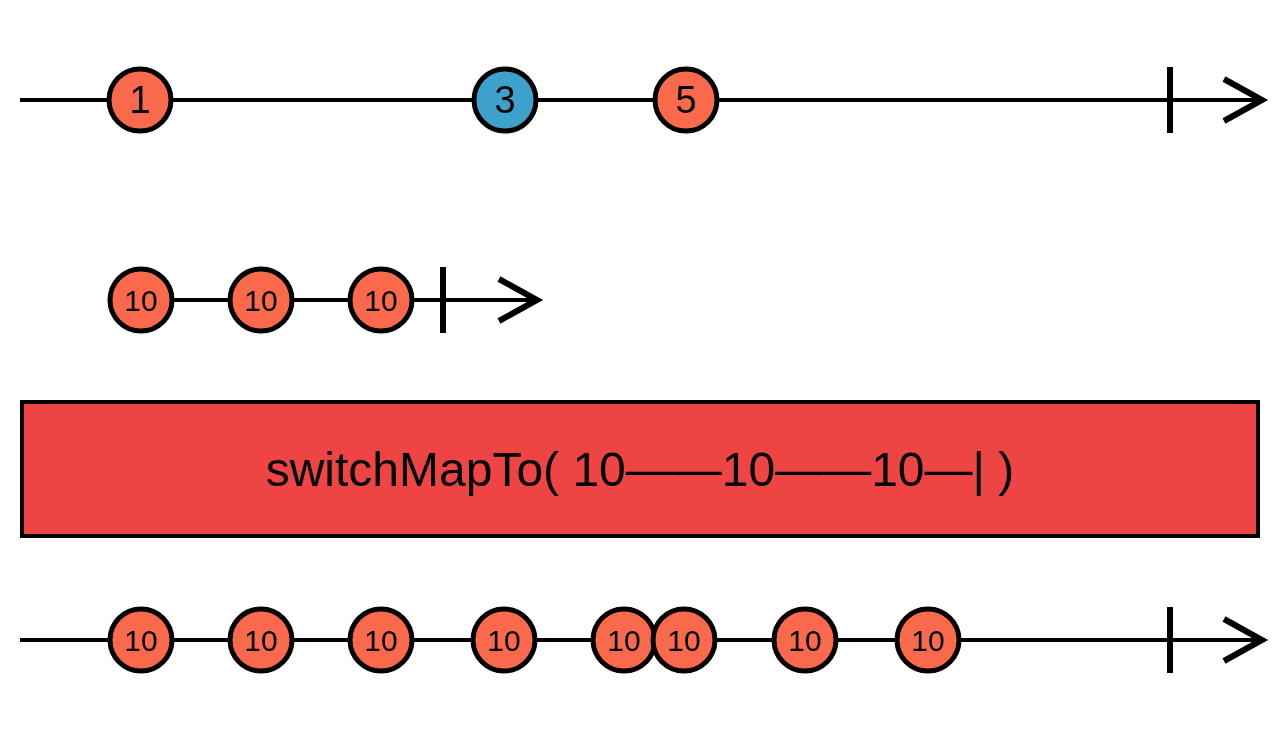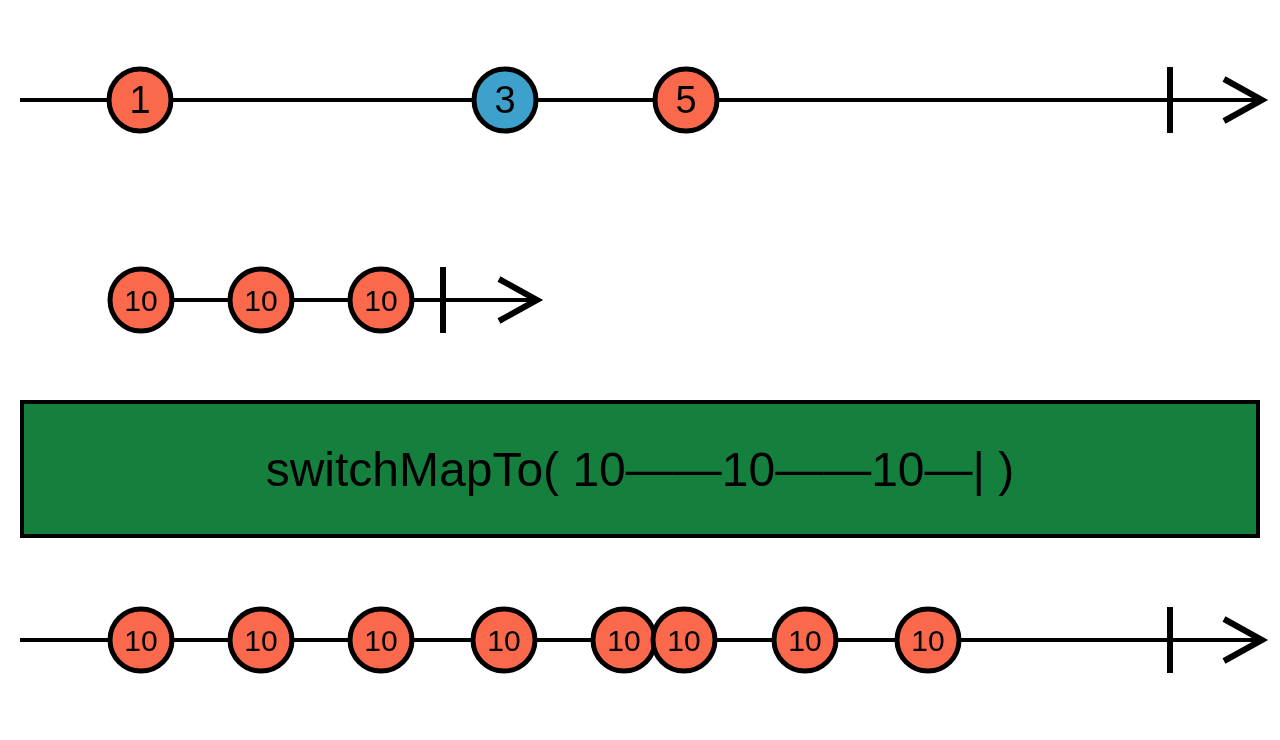--- a/index.html
+++ b/index.html
@@ -25,21 +25,21 @@
     fill: #000000;
   }
   .op-box {
     position: absolute;
     left: 20px;
     top: 400px;
     width: 1240px;
     height: 138px;
     box-sizing: border-box;
     border: 4px solid #000000;
-    background: #15803d;
+    background: #ef4444;
     display: flex;
     align-items: center;
     justify-content: center;
   }
   .op-label {
     font-size: 48px;
     color: #000000;
     white-space: pre;
   }
 </style>

